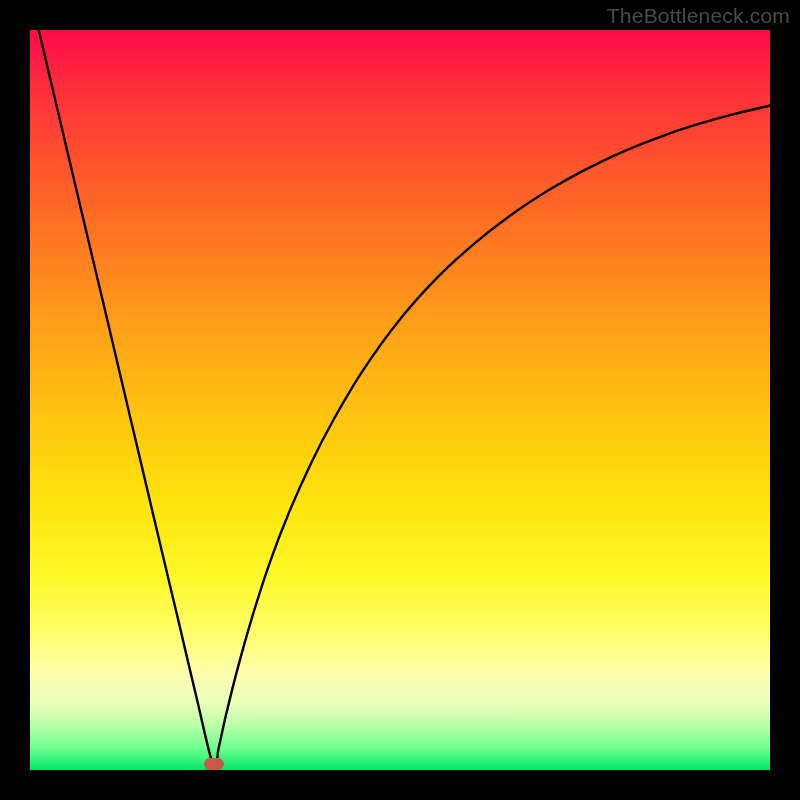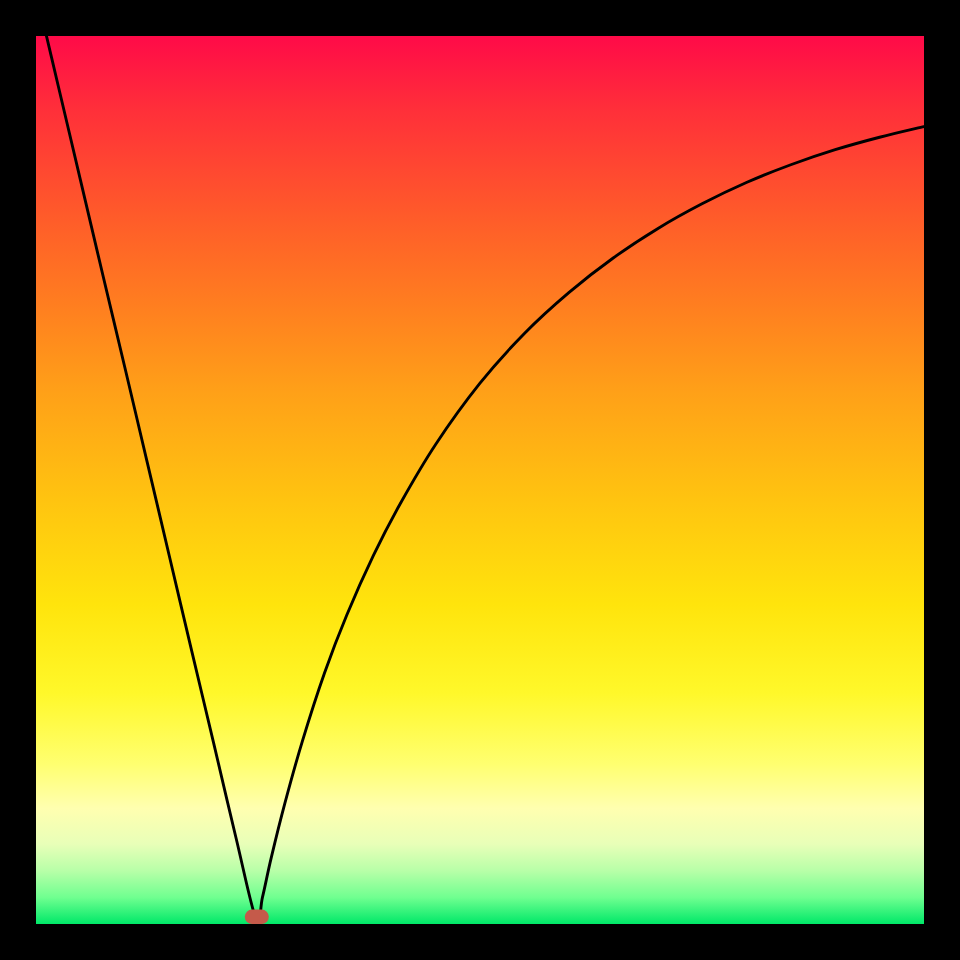--- a/index.html
+++ b/index.html
@@ -64,20 +64,21 @@
     font-size: 21px;
     letter-spacing: 0.2px;
     font-weight: 500;
     user-select: none;
   }
 </style>
 </head>
 <body>
 
 <div class="frame">
+  <div class="watermark">TheBottleneck.com</div>
 
   <div class="plot-area">
     <svg id="curve-svg" viewBox="0 0 740 740" preserveAspectRatio="none">
       <path id="curve-path" d="M 0 -37 C 3.33 -22.88080000000001, 11.84 13.201599999999942, 18.5 41.43999999999994 C 25.16 69.67839999999994, 30.34 91.64159999999998, 37 119.88 C 43.66 148.1184, 48.84 170.21480000000005, 55.5 198.32000000000005 C 62.16 226.42520000000005, 67.34 247.91479999999999, 74 276.02 C 80.66 304.12519999999995, 85.84 326.22159999999997, 92.5 354.46 C 99.16 382.6984, 104.34 404.6616, 111 432.90000000000003 C 117.66 461.13840000000005, 122.84 483.23480000000006, 129.5 511.34000000000003 C 136.16 539.4452, 141.34 560.9348, 148 589.04 C 154.66 617.1451999999999, 160.1064 640.9732, 166.5 667.48 C 172.8936 693.9868, 179.524 727.2424, 183.52 736.3 C 187.51600000000002 745.3575999999999, 186.43560000000002 727.1239999999999, 188.70000000000002 717.8 C 190.9644 708.476, 192.77 698.486, 196.10000000000002 684.5 C 199.43000000000004 670.514, 202.538 657.5492, 207.20000000000002 640.1 C 211.86200000000002 622.6508, 216.006 607.2736, 222 587.56 C 227.994 567.8463999999999, 233.84 549.4943999999999, 240.5 530.5799999999999 C 247.16 511.6655999999999, 251.674 500.0624, 259 482.48 C 266.326 464.8976, 273.20799999999997 449.55, 281.2 432.90000000000003 C 289.192 416.25000000000006, 294.07599999999996 406.63000000000005, 303.4 389.98 C 312.724 373.33, 321.012 358.5152, 333 340.4 C 344.988 322.28479999999996, 356.68 305.99, 370 289.34000000000003 C 383.32 272.69000000000005, 393.68000000000006 261.4864, 407.00000000000006 247.89999999999998 C 420.32000000000005 234.31359999999998, 430.68 225.18200000000002, 444 213.86 C 457.32 202.538, 467.68 194.5904, 481 185 C 494.32 175.4096, 504.68 168.70520000000005, 518 160.58000000000004 C 531.32 152.45480000000003, 541.68 146.78640000000001, 555 139.86 C 568.32 132.9336, 578.68 127.9608, 592 122.10000000000002 C 605.32 116.23920000000004, 615.68 112.22840000000006, 629 107.30000000000007 C 642.32 102.37160000000007, 652.68 98.84920000000001, 666 94.72000000000003 C 679.32 90.59080000000004, 689.68 87.82320000000013, 703 84.36000000000013 C 716.32 80.89680000000013, 733.34 77.07840000000004, 740 75.48000000000002" fill="none" stroke="#000" stroke-width="2.4" stroke-linecap="round" stroke-linejoin="round"></path>
     </svg>
     <div id="marker" class="marker" style="left: 183.52px; top: 734.08px; background: rgb(197, 90, 74);"></div>
   </div>
 </div>
 
 </body></html>

